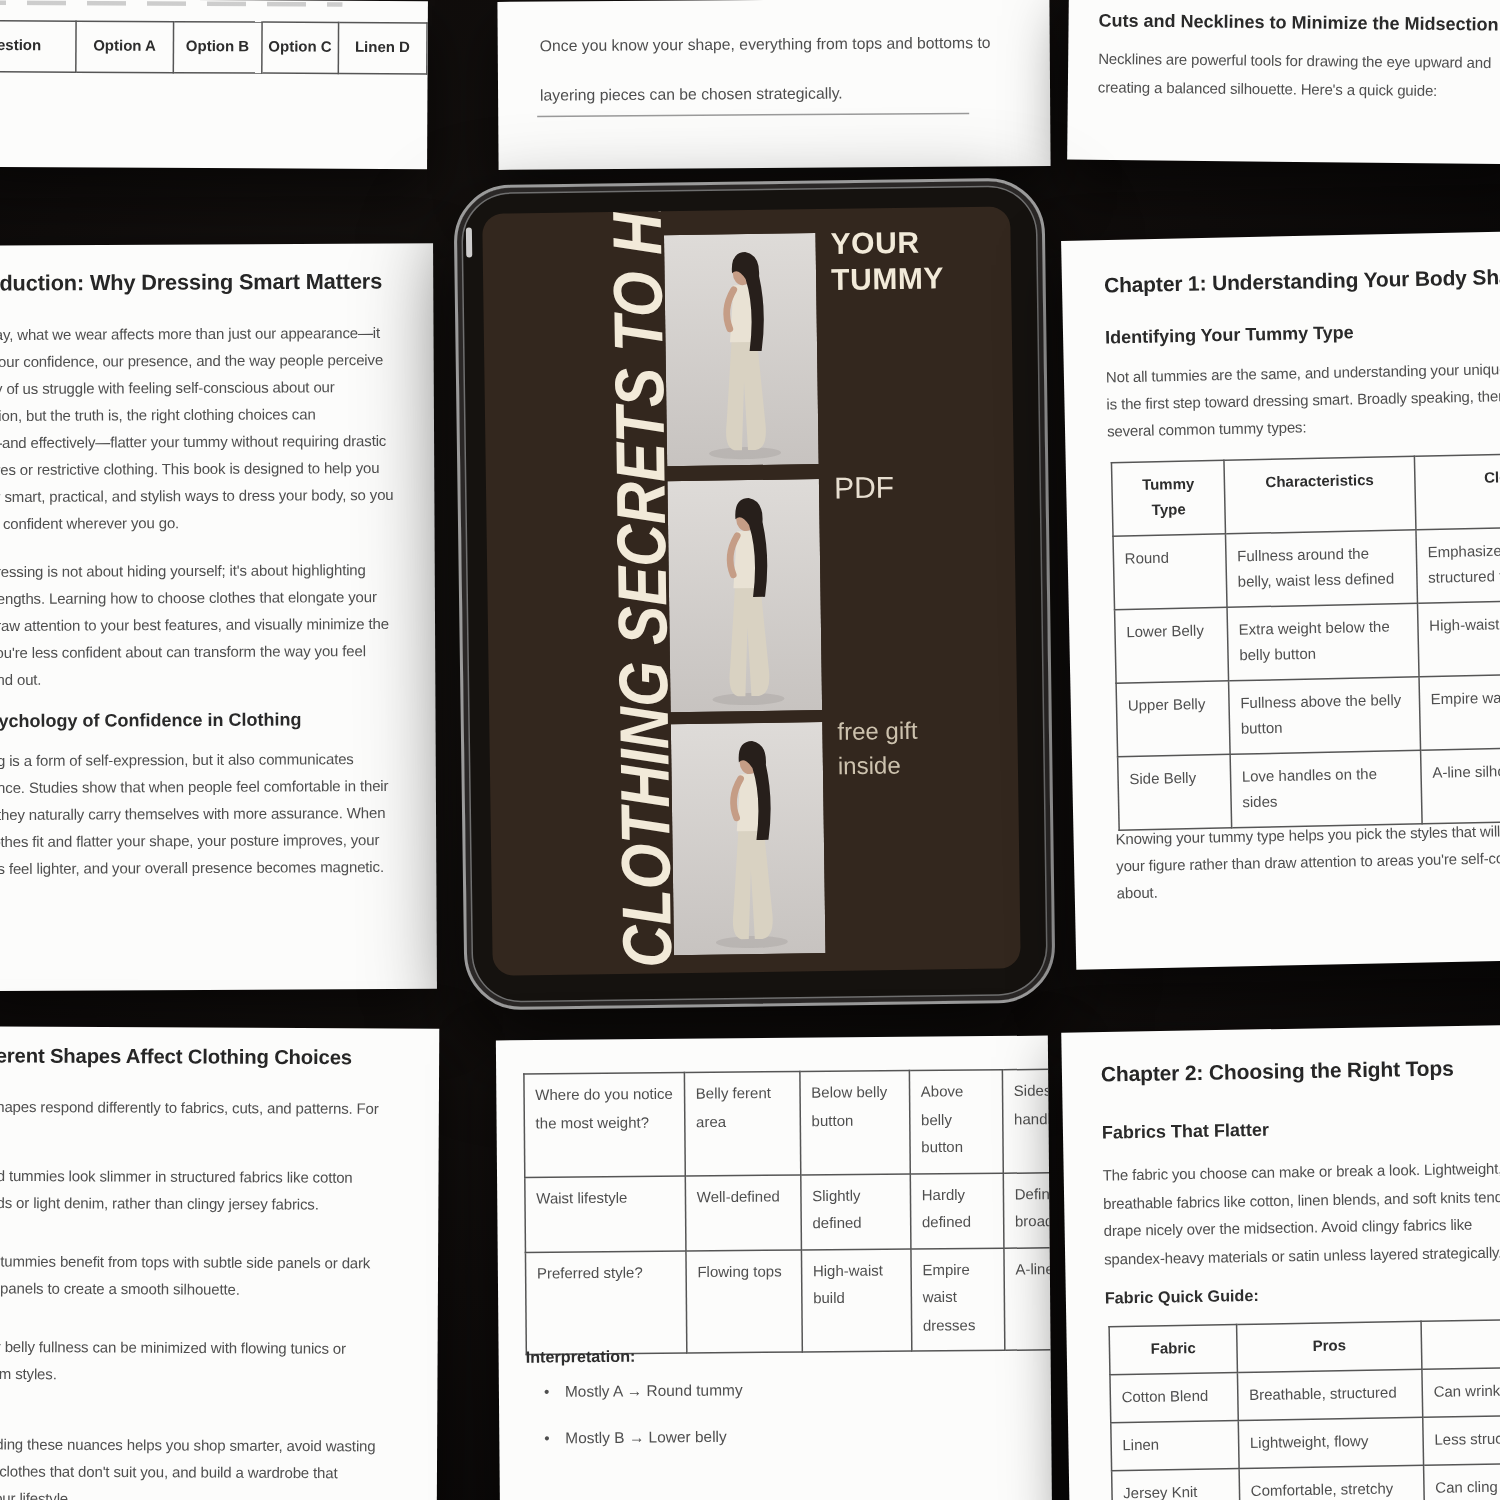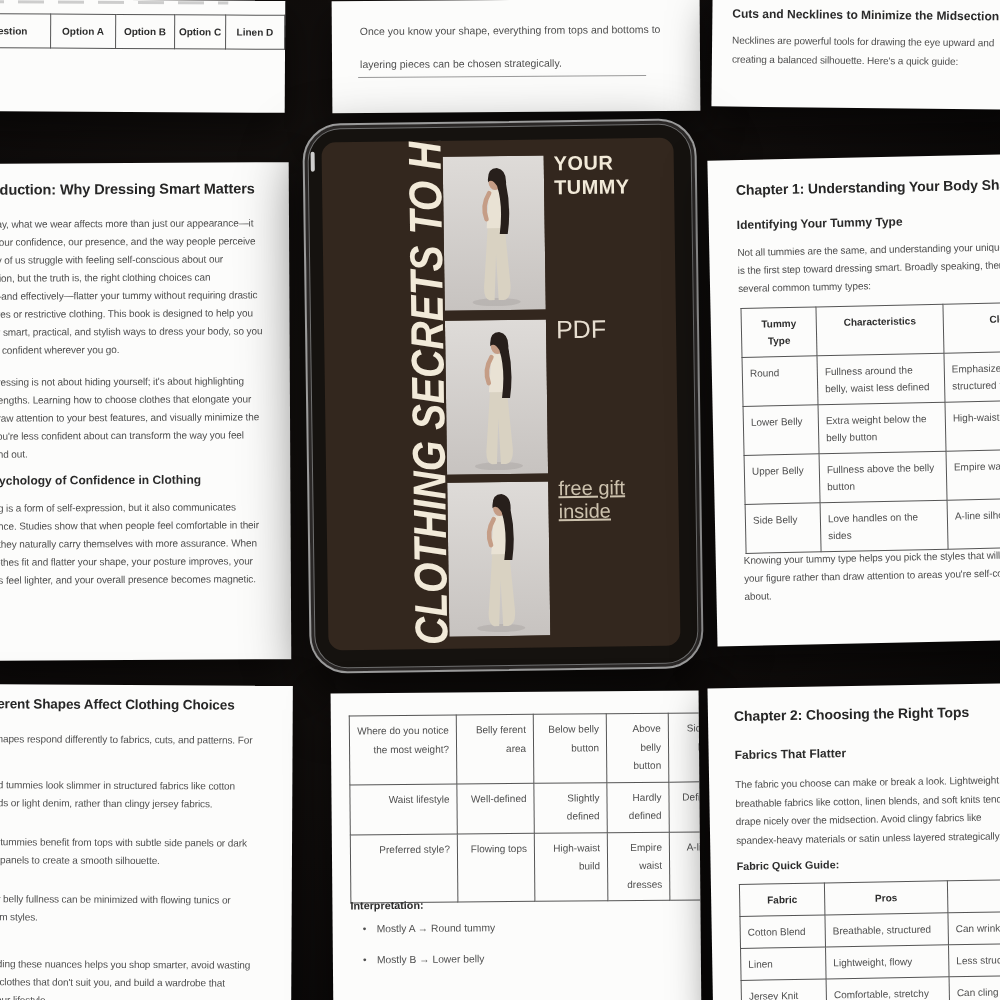--- a/index.html
+++ b/index.html
@@ -45,41 +45,41 @@
     position:absolute;}
   #tablet .glint{position:absolute;left:6px;top:26px;width:4px;height:20px;background:#eee;border-radius:3px;opacity:.85;}
   #screen{position:absolute;left:17px;top:17px;width:352px;height:508px;background:#33271e;border-radius:14px;overflow:hidden;}
   .cover-title{position:absolute;left:76px;top:504px;width:510px;transform-origin:0 0;
     transform:rotate(-90deg) scaleX(.85);font-family:"Liberation Sans",sans-serif;
     font-size:46px;font-weight:bold;font-style:italic;color:#f2ead9;white-space:nowrap;letter-spacing:0;}
   .cover-photo{position:absolute;left:121px;width:101px;height:154px;display:block;}
   #photo1{top:16px;} #photo2{top:180px;} #photo3{top:342px;}
   .scr-txt{position:absolute;left:232px;color:#f2ead9;}
   #your-tummy{top:12px;font-size:20px;font-weight:bold;line-height:24px;letter-spacing:.4px;white-space:pre;}
-  #pdf-label{top:176px;font-size:25px;color:#e7ded0;}
-  #gift-label{top:338px;font-size:20px;line-height:23px;color:#cdc2ae;white-space:pre;text-decoration:underline;}
+  #pdf-label{top:176px;font-size:20px;color:#e7ded0;}
+  #gift-label{top:338px;font-size:16px;line-height:23px;color:#cdc2ae;white-space:pre;}
   
   #chapter1-page{left:708px;top:160px;width:340px;height:486px;transform:rotate(-1.2deg);transform-origin:30px 30px;}
   #chapter1-page .h-big{position:absolute;left:28px;top:22px;}
   #chapter1-page .h-mid{position:absolute;left:28px;top:58px;}
   #chapter1-page .intro{position:absolute;left:28px;top:84px;}
   #chapter1-page table{position:absolute;left:30px;top:148px;width:330px;}
   #chapter1-page .outro{position:absolute;left:28px;top:392px;}
   
   #shapes-page{left:-24px;top:685px;width:316px;height:330px;transform:rotate(.3deg);}
   #shapes-page .h-big{position:absolute;left:16px;top:12px;font-size:13.5px;}
   #shapes-page .p1{position:absolute;left:16px;top:46px;}
   #shapes-page .p2{position:absolute;left:16px;top:92px;}
   #shapes-page .p3{position:absolute;left:16px;top:149px;}
   #shapes-page .p4{position:absolute;left:16px;top:206px;}
   #shapes-page .p5{position:absolute;left:16px;top:271px;}
   
   #quiz-page{left:332px;top:692px;width:368px;height:330px;transform:rotate(-.5deg);}
   #quiz-page table{position:absolute;left:18px;top:22px;width:316px;}
-  #quiz-page td{line-height:18.5px;padding:6px 7px;text-align:right;}
+  #quiz-page td{line-height:18.5px;padding:6px 7px;}
   #quiz-page .interp{position:absolute;left:18px;top:206px;font-size:10.8px;font-weight:bold;color:#2d2d2d;}
   #quiz-page .bullets{position:absolute;left:44px;top:230px;}
   #quiz-page .bullet{font-size:10.3px;color:#4f4f4f;margin-bottom:20px;position:relative;}
   #quiz-page .bullet::before{content:"•";position:absolute;left:-14px;top:0;color:#4f4f4f;}
   
   #chapter2-page{left:708px;top:688px;width:340px;height:330px;transform:rotate(-1deg);transform-origin:30px 30px;}
   #chapter2-page .h-big{position:absolute;left:26px;top:20px;}
   #chapter2-page .h-mid{position:absolute;left:26px;top:60px;}
   #chapter2-page .intro{position:absolute;left:26px;top:88px;line-height:18.5px;}
   #chapter2-page .guide{position:absolute;left:26px;top:172px;font-size:10.8px;font-weight:bold;color:#2d2d2d;}

